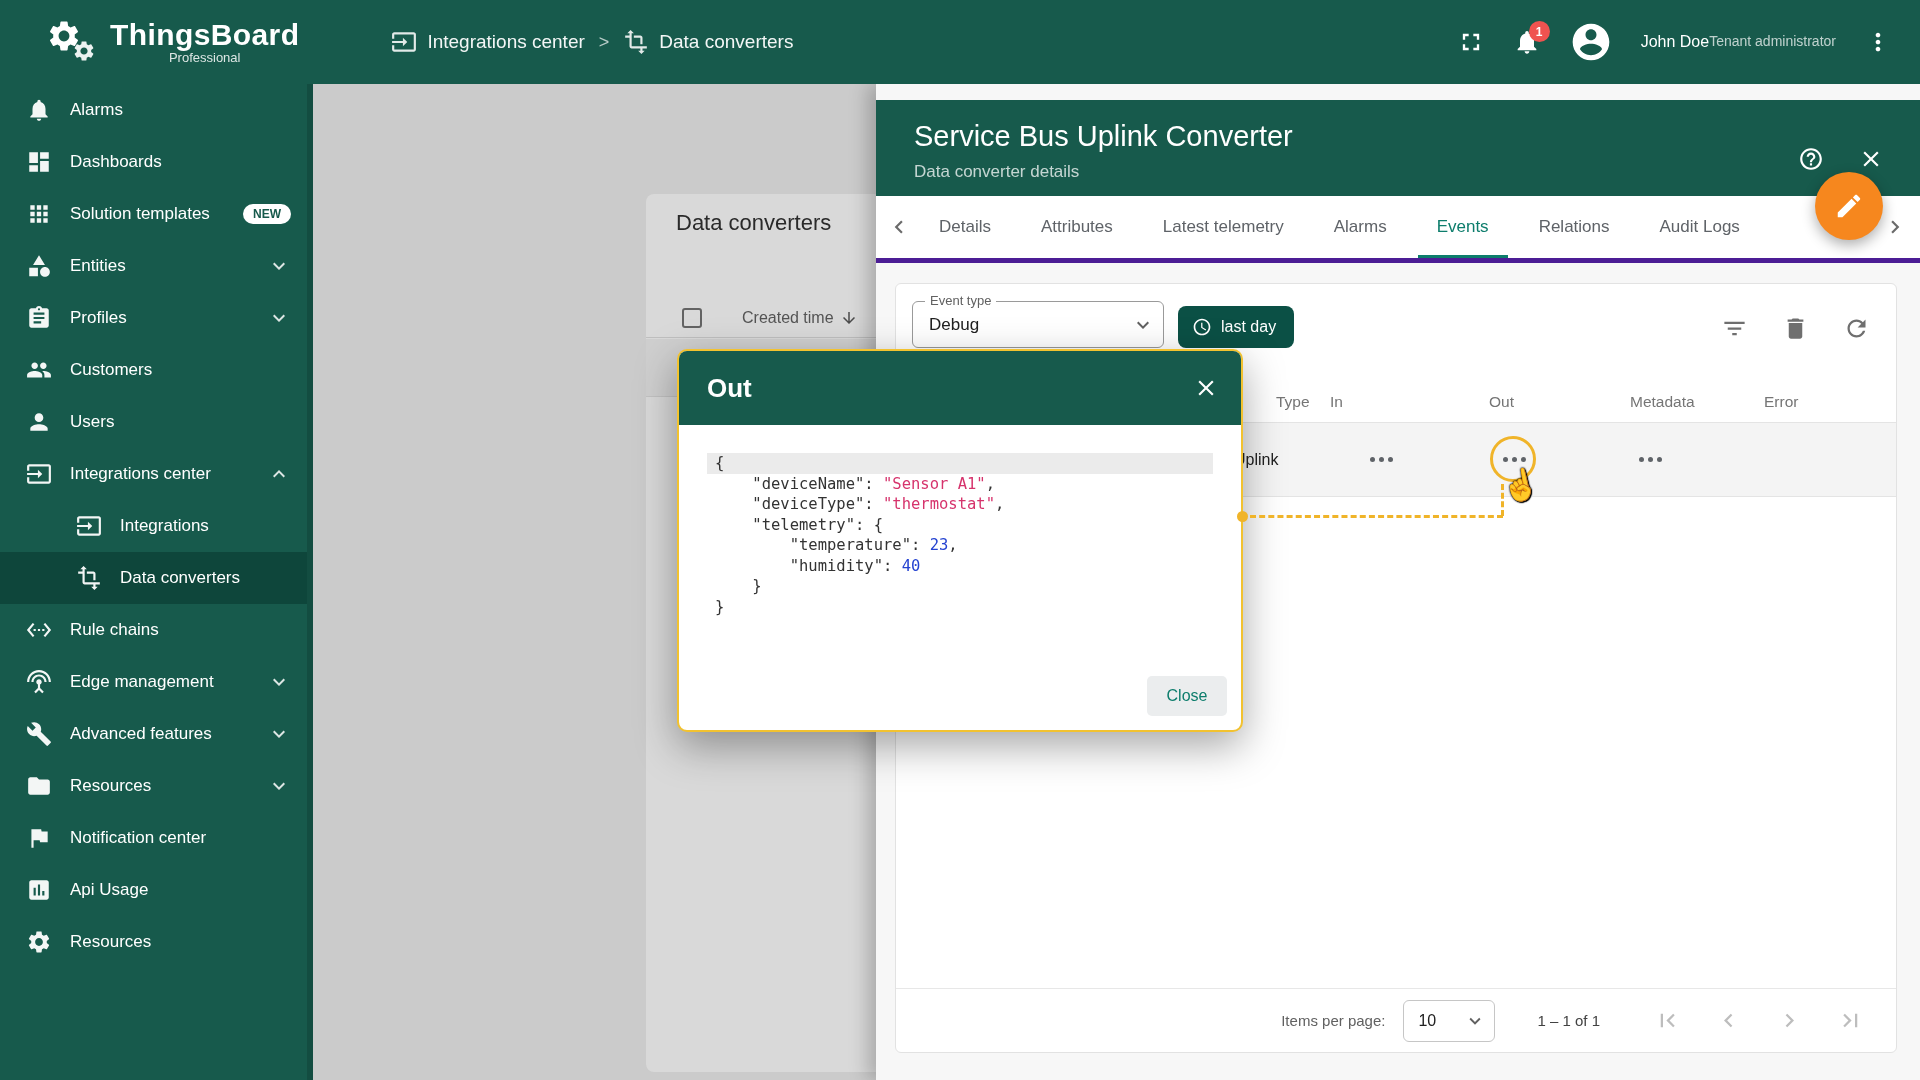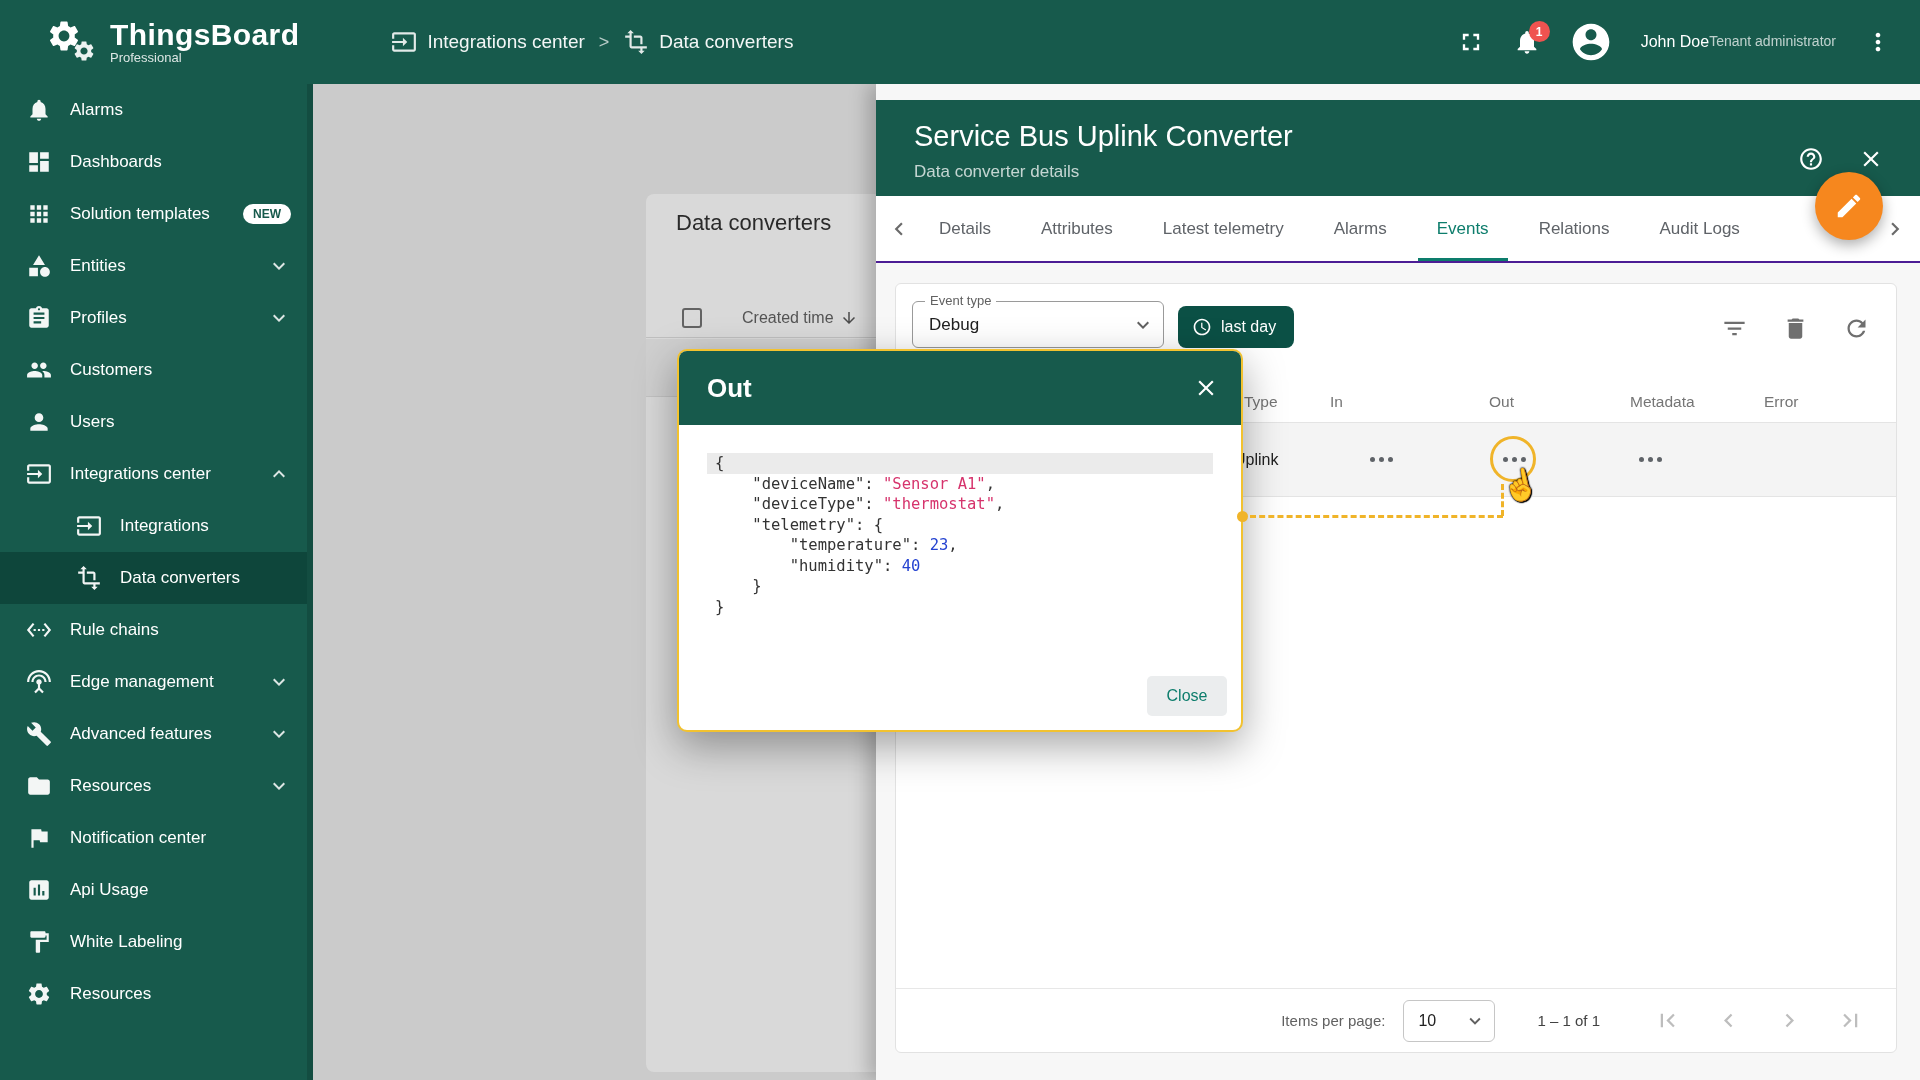--- a/index.html
+++ b/index.html
@@ -9,21 +9,21 @@
 button{border:0;background:none;cursor:pointer;font-family:inherit;color:inherit;padding:0}
 
 
 .app-header{position:absolute;top:0;left:0;width:1920px;height:84px;background:#175A4C;display:flex;align-items:center;padding:0 28px 0 46px;z-index:50;color:#fff}
 .logo{display:flex;align-items:center;gap:10px;cursor:pointer}
 .logo-gears{position:relative;width:54px;height:54px;color:#fff;flex:none}
 .logo-gears .g1{position:absolute;left:0;top:3px;width:36px;height:36px}
 .logo-gears .g2{position:absolute;left:26px;top:24px;width:24px;height:24px;opacity:.92}
 .logo-text{display:flex;flex-direction:column}
 .brand{font-size:30px;font-weight:700;letter-spacing:.4px;line-height:1.05}
-.brand-sub{font-size:13px;opacity:.85;text-align:left;margin-top:-1px}
+.brand-sub{font-size:13px;opacity:.85;text-align:center;margin-top:-1px}
 .breadcrumb{display:flex;align-items:center;gap:14px;margin-left:92px;font-size:19px;color:rgba(255,255,255,.95)}
 .bc-item{display:flex;align-items:center;gap:10px;cursor:pointer}
 .bc-ic{width:26px;height:26px;opacity:.92}
 .bc-sep{font-size:18px;color:rgba(255,255,255,.7)}
 .header-right{margin-left:auto;display:flex;align-items:center;gap:28px}
 .hbtn{width:28px;height:28px;color:#fff;position:relative;flex:none}
 .badge{position:absolute;top:-7px;right:-9px;min-width:21px;height:21px;border-radius:11px;background:#EF5350;color:#fff;font-size:12px;font-weight:700;display:flex;align-items:center;justify-content:center;padding:0 5px}
 .avatar{width:44px;height:44px;color:#fff;cursor:pointer;flex:none}
 .user-block{display:flex;cursor:pointer;line-height:1.3;min-width:150px}
 .uname{font-size:16px}
@@ -57,21 +57,21 @@
 .cv-cell.name{left:358px}
 .dim-overlay{position:absolute;left:313px;top:84px;width:563px;height:996px;background:rgba(0,0,0,.10);z-index:10;pointer-events:none}
 
 
 .drawer{position:absolute;left:876px;top:84px;width:1044px;height:996px;background:#f7f7f7;z-index:20;box-shadow:-8px 0 18px rgba(0,0,0,.22)}
 .drawer-header{position:absolute;left:0;top:16px;width:100%;height:112px;background:#175A4C;color:#fff;padding:20px 0 4px 38px}
 .drawer-header h1{font-size:29px;font-weight:500}
 .dh-sub{font-size:17px;color:rgba(255,255,255,.75);margin-top:9px}
 .dh-actions{position:absolute;top:46px;right:36px;display:flex;gap:34px}
 .dh-actions button{width:26px;height:26px;color:#fff}
-.tabs-bar{position:absolute;left:0;top:112px;width:100%;height:67px;background:#fff;border-bottom:2px solid #4c1d95;display:flex;align-items:center;overflow:hidden}
+.tabs-bar{position:absolute;left:0;top:112px;width:100%;height:67px;background:#fff;border-bottom:5px solid #4c1d95;display:flex;align-items:center;overflow:hidden}
 .tab-nav{width:26px;height:26px;color:#6b6b6b;margin:0 2px 0 10px;flex:none}
 .tab-nav.right{margin:0 12px 0 auto}
 .tabs{display:flex;height:100%}
 .tab{display:flex;align-items:center;padding:0 25px;font-size:17px;font-weight:500;color:#5f6368;white-space:nowrap;cursor:pointer;position:relative}
 .tab.active{color:#0D7D6C}
 .tab.active::after{content:"";position:absolute;left:6px;right:6px;bottom:0;height:3px;background:#0D7D6C}
 .fab{position:absolute;left:939px;top:88px;width:68px;height:68px;border-radius:50%;background:#F6871E;color:#fff;z-index:30;box-shadow:0 5px 14px rgba(0,0,0,.32);display:flex;align-items:center;justify-content:center}
 .fab .fic{width:30px;height:30px;display:block}
 
 
@@ -340,28 +340,20 @@
       <span class="sb-icon">
         <svg viewBox="0 0 24 24">
           <path d="M19 3H5c-1.1 0-2 .9-2 2v14c0 1.1.9 2 2 2h14c1.1 0 2-.9 2-2V5c0-1.1-.9-2-2-2zM9 17H7v-7h2v7zm4 0h-2V7h2v10zm4 0h-2v-4h2v4z"></path>
         </svg>
       </span>
       <span class="sb-label">Api Usage</span>
     </div>
     <div class="sb-item">
       <span class="sb-icon">
         <svg viewBox="0 0 24 24">
-          <path d="M18 4V3c0-.55-.45-1-1-1H5c-.55 0-1 .45-1 1v4c0 .55.45 1 1 1h12c.55 0 1-.45 1-1V6h1v4H9v11c0 .55.45 1 1 1h2c.55 0 1-.45 1-1v-9h8V4h-3z"></path>
-        </svg>
-      </span>
-      <span class="sb-label">White Labeling</span>
-    </div>
-    <div class="sb-item">
-      <span class="sb-icon">
-        <svg viewBox="0 0 24 24">
           <path d="M19.14 12.94c.04-.3.06-.61.06-.94 0-.32-.02-.64-.07-.94l2.03-1.58c.18-.14.23-.41.12-.61l-1.92-3.32c-.12-.22-.37-.29-.59-.22l-2.39.96c-.5-.38-1.03-.7-1.62-.94l-.36-2.54c-.04-.24-.24-.41-.48-.41h-3.84c-.24 0-.43.17-.47.41l-.36 2.54c-.59.24-1.13.57-1.62.94l-2.39-.96c-.22-.08-.47 0-.59.22L2.74 8.87c-.12.21-.08.47.12.61l2.03 1.58c-.05.3-.09.63-.09.94s.02.64.07.94l-2.03 1.58c-.18.14-.23.41-.12.61l1.92 3.32c.12.22.37.29.59.22l2.39-.96c.5.38 1.03.7 1.62.94l.36 2.54c.05.24.24.41.48.41h3.84c.24 0 .44-.17.47-.41l.36-2.54c.59-.24 1.13-.56 1.62-.94l2.39.96c.22.08.47 0 .59-.22l1.92-3.32c.12-.22.07-.47-.12-.61l-2.01-1.58zM12 15.6c-1.98 0-3.6-1.62-3.6-3.6s1.62-3.6 3.6-3.6 3.6 1.62 3.6 3.6-1.62 3.6-3.6 3.6z"></path>
         </svg>
       </span>
       <span class="sb-label">Resources</span>
     </div>
     <div class="sb-item"></div>
   </nav>
 
 <div class="content-bg">
   <section class="converters-card">
@@ -464,21 +456,21 @@
             <path d="M6 19c0 1.1.9 2 2 2h8c1.1 0 2-.9 2-2V7H6v12zM19 4h-3.5l-1-1h-5l-1 1H5v2h14V4z"></path>
           </svg>
         </button>
       <button>
           <svg viewBox="0 0 24 24">
             <path d="M17.65 6.35C16.2 4.9 14.21 4 12 4c-4.42 0-7.99 3.58-7.99 8s3.57 8 7.99 8c3.73 0 6.84-2.55 7.73-6h-2.08c-.82 2.33-3.04 4-5.65 4-3.31 0-6-2.69-6-6s2.69-6 6-6c1.66 0 3.14.69 4.22 1.78L13 11h7V4l-2.35 2.35z"></path>
           </svg>
         </button>
     </div>
     <div class="ev-header" id="ev-header">
-        <span class="ev-col" style="left: 348px;">Type</span>
+        <span class="ev-col" style="left: 348px; padding-left: 32px;">Type</span>
         <span class="ev-col" style="left: 434px;">In</span>
         <span class="ev-col" style="left: 593px;">Out</span>
         <span class="ev-col" style="left: 734px;">Metadata</span>
         <span class="ev-col" style="left: 868px;">Error</span>
       </div>
     <div class="ev-row">
       <span class="ev-type">Uplink</span>
       <button class="dots" style="left:462px">
           <i></i>
           <i></i>

